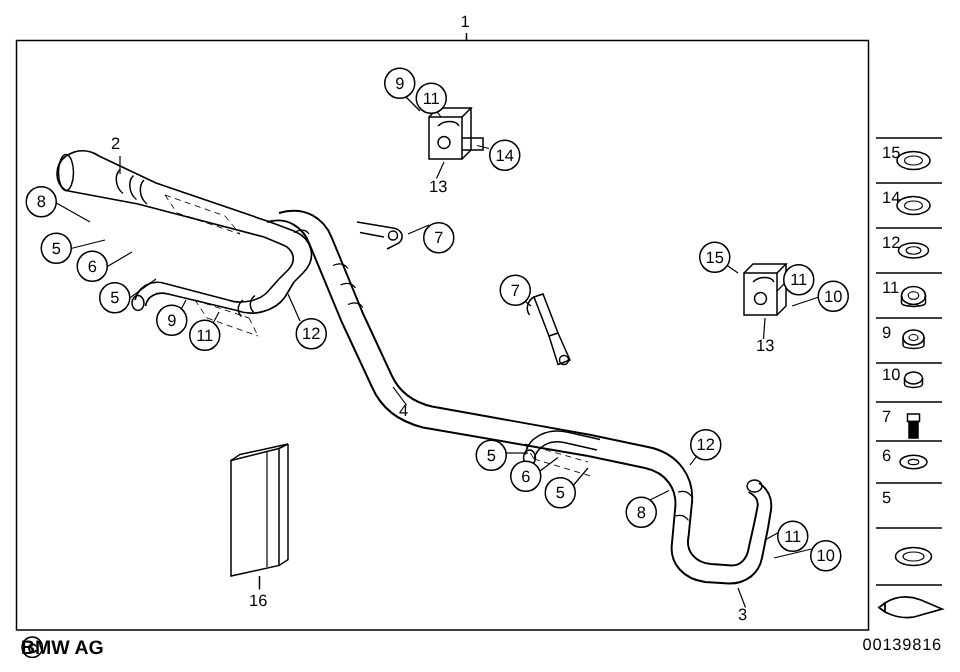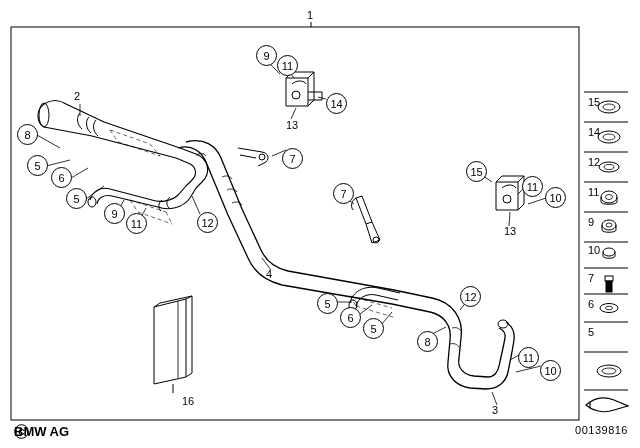--- a/index.html
+++ b/index.html
@@ -205,21 +205,21 @@
   <div class="plainnum" style="left:504px;top:225px;">13</div>
 
   <div class="bubble" style="left:317px;top:293px;">5</div>
   <div class="bubble" style="left:340px;top:307px;">6</div>
   <div class="bubble" style="left:363px;top:318px;">5</div>
   <div class="bubble" style="left:417px;top:331px;">8</div>
   <div class="bubble" style="left:460px;top:286px;">12</div>
   <div class="bubble" style="left:518px;top:347px;">11</div>
   <div class="bubble" style="left:540px;top:360px;">10</div>
   <div class="plainnum" style="left:492px;top:404px;">3</div>
-  <div class="plainnum" style="left:182px;top:395px;">16</div>
+  <div class="plainnum" style="left:166px;top:395px;">16</div>
 
   <div class="legnum" style="left:588px;top:96px;">15</div>
   <div class="legnum" style="left:588px;top:126px;">14</div>
   <div class="legnum" style="left:588px;top:156px;">12</div>
   <div class="legnum" style="left:588px;top:186px;">11</div>
   <div class="legnum" style="left:588px;top:216px;">9</div>
   <div class="legnum" style="left:588px;top:244px;">10</div>
   <div class="legnum" style="left:588px;top:272px;">7</div>
   <div class="legnum" style="left:588px;top:298px;">6</div>
   <div class="legnum" style="left:588px;top:326px;">5</div>

